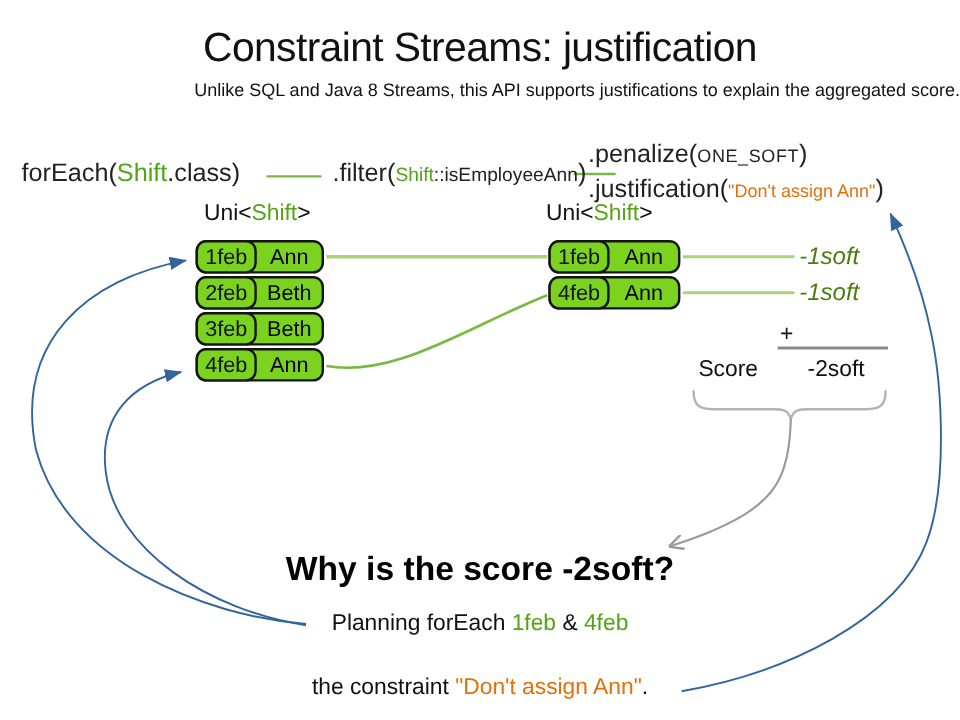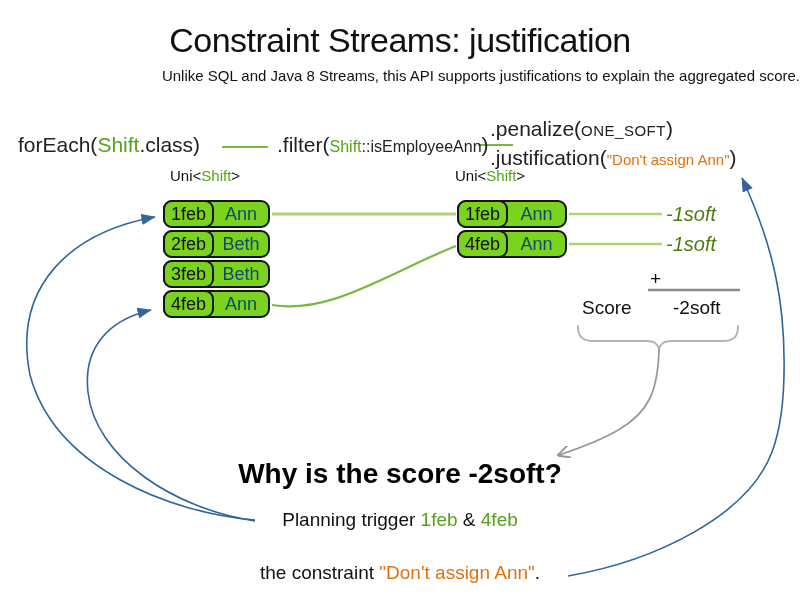--- a/index.html
+++ b/index.html
@@ -12,26 +12,26 @@
   .subtitle { left:0; right:0; top:67px; text-align:right; font-size:15px; color:#111; }
 
   .code { font-size:21px; color:#222; white-space:nowrap; }
   .code .small { font-size:16px; }
   .code .caps { font-size:15px; letter-spacing:0.5px; }
   .green-t { color:#55a316; }
   .orange-t { color:#e2710c; }
   .code-right div { line-height:27px; }
   .code-right .str { font-size:15px; }
 
-  .uni-label { font-size:15px; color:#111; white-space:nowrap; }
+  .uni-label { font-size:19px; color:#111; white-space:nowrap; }
 
   .chip-row { position:absolute; z-index:2; display:flex; align-items:stretch; width:107px; height:28px; box-sizing:border-box; background:#7bd320; border:2px solid #151515; border-radius:9px; }
   .chip-row.wide { width:110px; }
   .chip-date { margin:-2px 0 -2px -2px; background:#7bd320; border:2px solid #151515; border-radius:9px; display:flex; align-items:center; justify-content:center; padding:0 6px; font-size:18px; color:#111; box-sizing:border-box; }
-  .chip-name { flex:1; display:flex; align-items:center; justify-content:center; font-size:18px; color:#0c4a6e; }
+  .chip-name { flex:1; display:flex; align-items:center; justify-content:center; font-size:18px; color:#000000; }
 
   .penalty { font-size:20px; color:#4d7c0f;font-style:italic; }
   .plus { font-size:19px; color:#111; }
   .score-label { font-size:19px; color:#111; }
   .score-total { font-size:19px; color:#111; }
 
   .expl { left:0; right:0; text-align:center; }
   .expl-heading { top:458px; font-size:28px; font-weight:bold; color:#000; }
   .expl-line { font-size:19px; color:#111; }
   .l1 { top:509px; }
@@ -129,21 +129,21 @@
   <div class="abs penalty" style="left:666px; top:203px;">-1soft</div>
   <div class="abs penalty" style="left:666px; top:233px;">-1soft</div>
 
   <div class="abs plus" style="left:650px; top:268px;">+</div>
   <div class="abs score-label" style="left:582px; top:297px;">Score</div>
   <div class="abs score-total" style="left:673px; top:297px;">-2soft</div>
 
   <div class="abs expl expl-heading">Why is the score -2soft?</div>
 
   <div class="abs expl expl-line l1">
-    <span>Planning trigger </span><span class="green-t">1feb</span><span> &amp; </span><span class="green-t">4feb</span>
+    <span>Planning forEach </span><span class="green-t">1feb</span><span> &amp; </span><span class="green-t">4feb</span>
   </div>
 
 
   <div class="abs expl expl-line l3">
     <span>the constraint </span><span class="orange-t">"Don't assign Ann"</span><span>.</span>
   </div>
 
 </div>
 
 </body></html>

